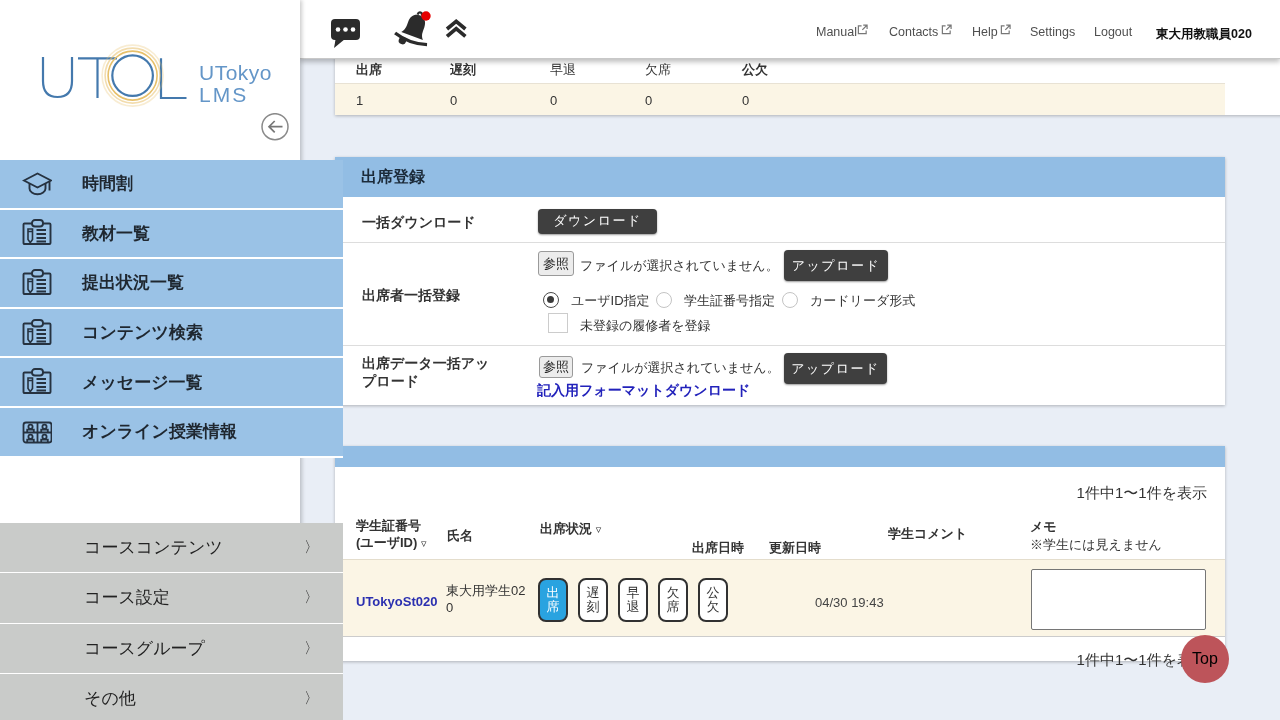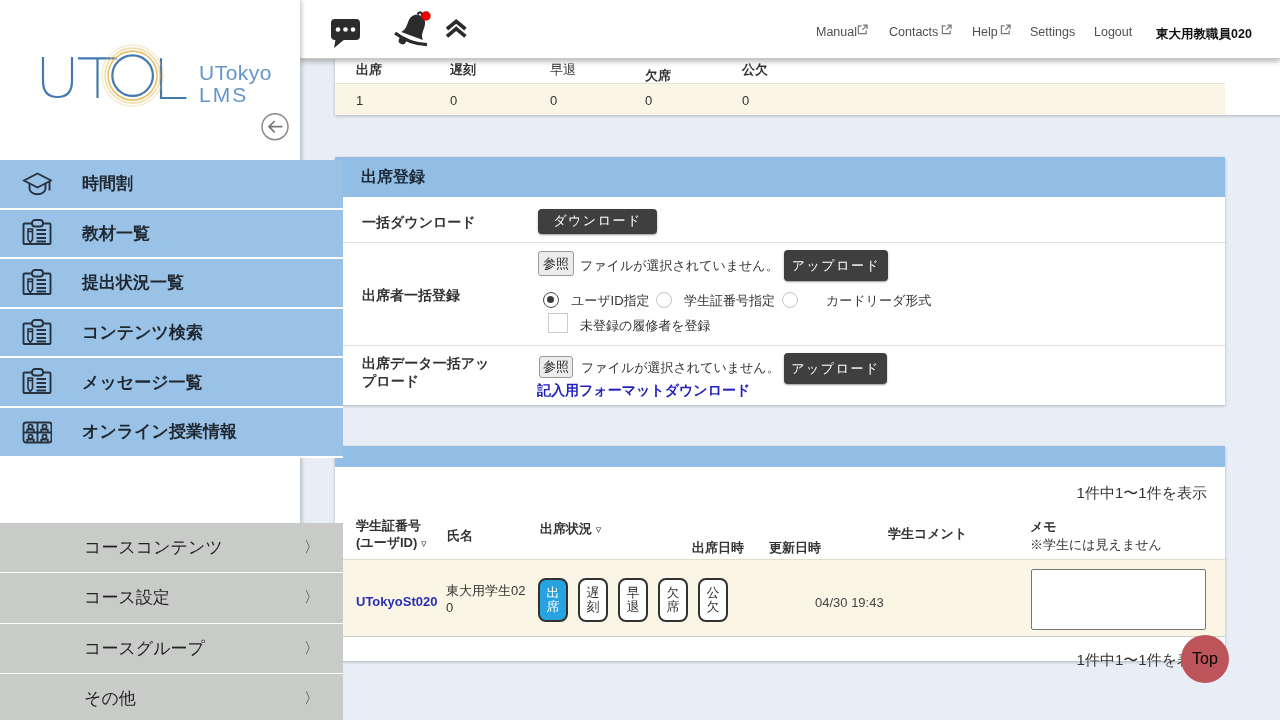--- a/index.html
+++ b/index.html
@@ -31,21 +31,21 @@
 <body>
 
 <div id="main">
 
   <div class="panel" id="toptable" style="left:335px;top:55px;width:974px;height:60px">
     <div style="position:absolute;left:0;top:0;width:890px;height:28px;background:#fff"></div>
     <div style="position:absolute;left:0;top:28px;width:890px;height:32px;background:#fbf5e5;border-top:1px solid #e8e2d4"></div>
     <div class="txt" style="left:21px;top:6px;font-weight:600">出席</div>
     <div class="txt" style="left:115px;top:6px;font-weight:600">遅刻</div>
     <div class="txt" style="left:215px;top:6px;font-weight:400">早退</div>
-    <div class="txt" style="left:310px;top:12px;font-weight:700">欠席</div>
+    <div class="txt" style="left:310px;top:6px;font-weight:400">欠席</div>
     <div class="txt" style="left:407px;top:6px;font-weight:600">公欠</div>
     <div class="txt" style="left:21px;top:38px">1</div>
     <div class="txt" style="left:115px;top:38px">0</div>
     <div class="txt" style="left:215px;top:38px">0</div>
     <div class="txt" style="left:310px;top:38px">0</div>
     <div class="txt" style="left:407px;top:38px">0</div>
   </div>
 
   <div class="panel" id="reg" style="left:335px;top:157px;width:890px;height:248px">
     <div style="position:absolute;left:0;top:0;width:890px;height:40px;background:#92bde4"></div>
@@ -55,21 +55,21 @@
 
     <div class="lbl" style="left:27px;top:57px">一括ダウンロード</div>
     <div class="darkbtn" style="left:203px;top:51.5px;width:119px;height:25px">ダウンロード</div>
 
     <div class="lbl" style="left:27px;top:130px">出席者一括登録</div>
     <div class="refbtn" style="left:203px;top:94px;width:36px;height:25px">参照</div>
     <div class="txt" style="left:245px;top:100px">ファイルが選択されていません。</div>
     <div class="darkbtn" style="left:449px;top:93px;width:104px;height:31px">アップロード</div>
     <div class="txt" style="left:208px;top:135px"><span class="radio" style="border:1.5px solid #4a4a4a;position:relative"><span style="position:absolute;left:3px;top:3px;width:7px;height:7px;border-radius:50%;background:#3a3a3a"></span></span><span style="margin-left:12px">ユーザID指定</span></div>
     <div class="txt" style="left:321px;top:135px"><span class="radio" style="border:1.5px solid #c4c4c4"></span><span style="margin-left:12px">学生証番号指定</span></div>
-    <div class="txt" style="left:447px;top:135px"><span class="radio" style="border:1.5px solid #c4c4c4"></span><span style="margin-left:28px">カードリーダ形式</span></div>
+    <div class="txt" style="left:447px;top:135px"><span class="radio" style="border:1.5px solid #c4c4c4"></span><span style="margin-left:12px">カードリーダ形式</span></div>
     <div style="position:absolute;left:213px;top:156px;width:20px;height:20px;border:1px solid #ccc;background:#fff"></div>
     <div class="txt" style="left:245px;top:160px">未登録の履修者を登録</div>
 
     <div class="lbl" style="left:27px;top:197px;width:132px;line-height:18px">出席データ一括アップロード</div>
     <div class="refbtn" style="left:204px;top:199px;width:34px;height:22px">参照</div>
     <div class="txt" style="left:246px;top:202px">ファイルが選択されていません。</div>
     <div class="darkbtn" style="left:449px;top:196px;width:103px;height:31px">アップロード</div>
     <div style="position:absolute;left:202px;top:225px;font-size:14px;font-weight:700;color:#2222bb">記入用フォーマットダウンロード</div>
   </div>
 

